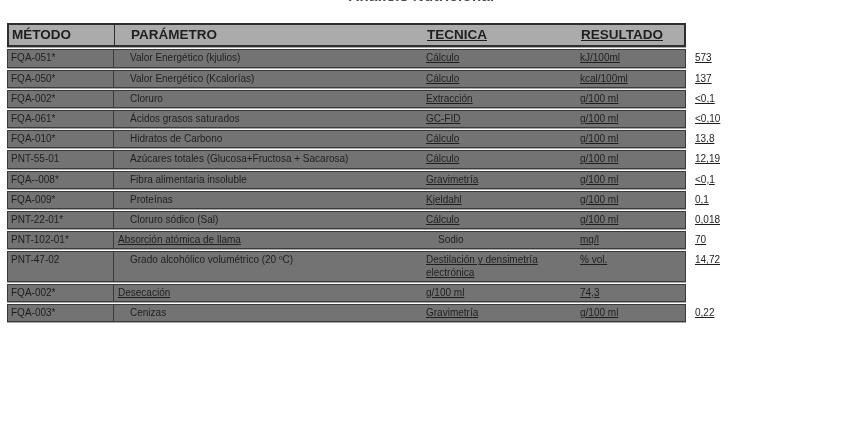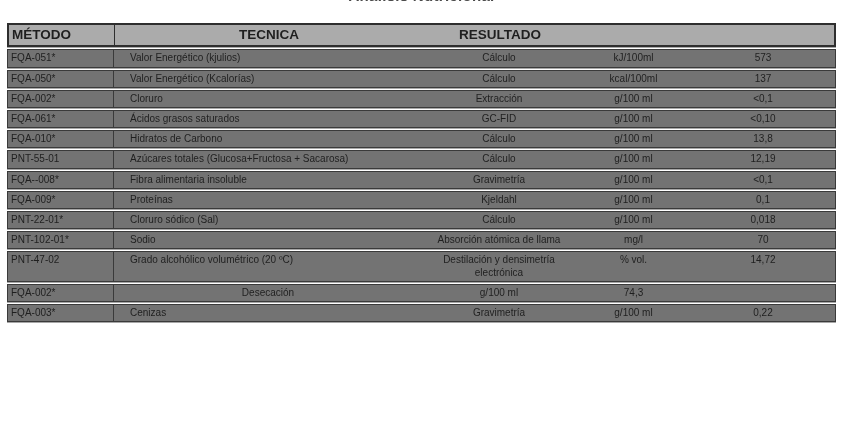--- a/index.html
+++ b/index.html
@@ -15,21 +15,21 @@
   .title-clip {
     position: absolute; top: 0; left: 7px; width: 829px; height: 7px;
     overflow: hidden;
   }
   .title-text {
     position: absolute; top: -13px; left: 0; width: 100%;
     text-align: center; font-weight: bold; font-size: 15px; color: #4a4a4a;
     letter-spacing: 0.3px;
   }
   .table-wrap {
-    position: absolute; left: 7px; top: 23px; width: 829px;
+    position: absolute; left: 7px; top: 23px; width: 679px;
   }
   .t-row {
     display: grid;
     grid-template-columns: 106px 308px 154px 115px 1fr;
     border: 1px solid #3a3a3a;
     box-shadow: 0 1px 0 rgba(60,60,60,0.45);
     margin-bottom: 2px;
     background: #737373;
     font-size: 10px;
     line-height: 1.22;
@@ -37,32 +37,33 @@
   .t-row.header {
     background: #ababab;
     border: 2px solid #2e2e2e;
     font-weight: bold;
     font-size: 13.5px;
   }
   .cell { padding: 2px 3px; }
   .cell.c1 { border-right: 1px solid #3a3a3a; }
   .header .cell.c1 { border-right: 1px solid #2e2e2e; }
   .cell.c2 { padding-left: 16px; padding-right: 6px; }
-  .cell.c3, .cell.c4, .cell.c5 { text-align: center; padding-left: 4px; padding-right: 4px; }
+  .cell.c3, .cell.c4, .cell.c5 { padding-left: 4px; padding-right: 4px; text-decoration: underline; }
 </style>
 </head>
 <body>
 
 <div class="title-clip">
   <div class="title-text">Análisis Nutricional</div>
 </div>
 
 <div class="table-wrap">
   <div class="t-row header">
     <div class="cell c1">MÉTODO</div>
+    <div class="cell c2">PARÁMETRO</div>
     <div class="cell c3">TECNICA</div>
     <div class="cell c5">RESULTADO</div>
   </div>
   <div id="table-body">
       <div class="t-row">
         <div class="cell c1">FQA-051*</div>
         <div class="cell c2">Valor Energético (kjulios)</div>
         <div class="cell c3">Cálculo</div>
         <div class="cell c4">kJ/100ml</div>
         <div class="cell c5">573</div>
@@ -118,22 +119,22 @@
       </div>
       <div class="t-row">
         <div class="cell c1">PNT-22-01*</div>
         <div class="cell c2">Cloruro sódico (Sal)</div>
         <div class="cell c3">Cálculo</div>
         <div class="cell c4">g/100 ml</div>
         <div class="cell c5">0,018</div>
       </div>
       <div class="t-row">
         <div class="cell c1">PNT-102-01*</div>
+        <div class="cell c3">Absorción atómica de llama</div>
         <div class="cell c2">Sodio</div>
-        <div class="cell c3">Absorción atómica de llama</div>
         <div class="cell c4">mg/l</div>
         <div class="cell c5">70</div>
       </div>
       <div class="t-row">
         <div class="cell c1">PNT-47-02</div>
         <div class="cell c2">Grado alcohólico volumétrico (20 ºC)</div>
         <div class="cell c3">Destilación y densimetría electrónica</div>
         <div class="cell c4">% vol.</div>
         <div class="cell c5">14,72</div>
       </div>

